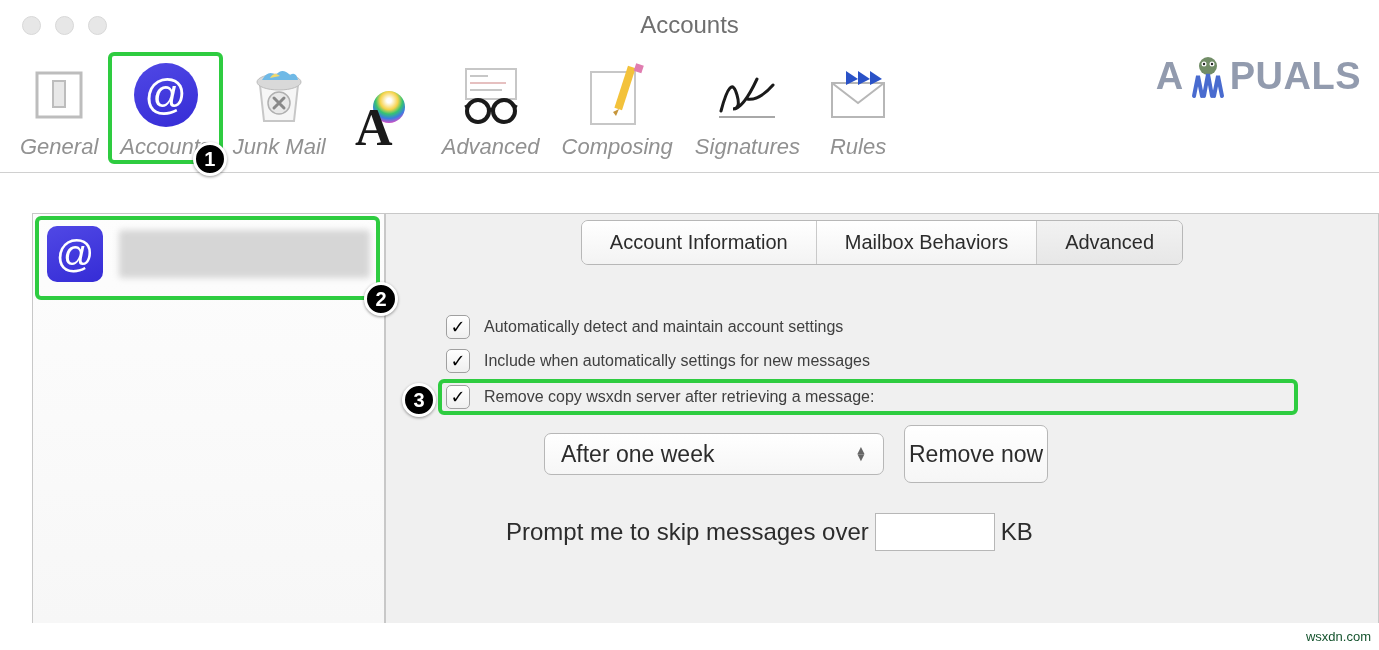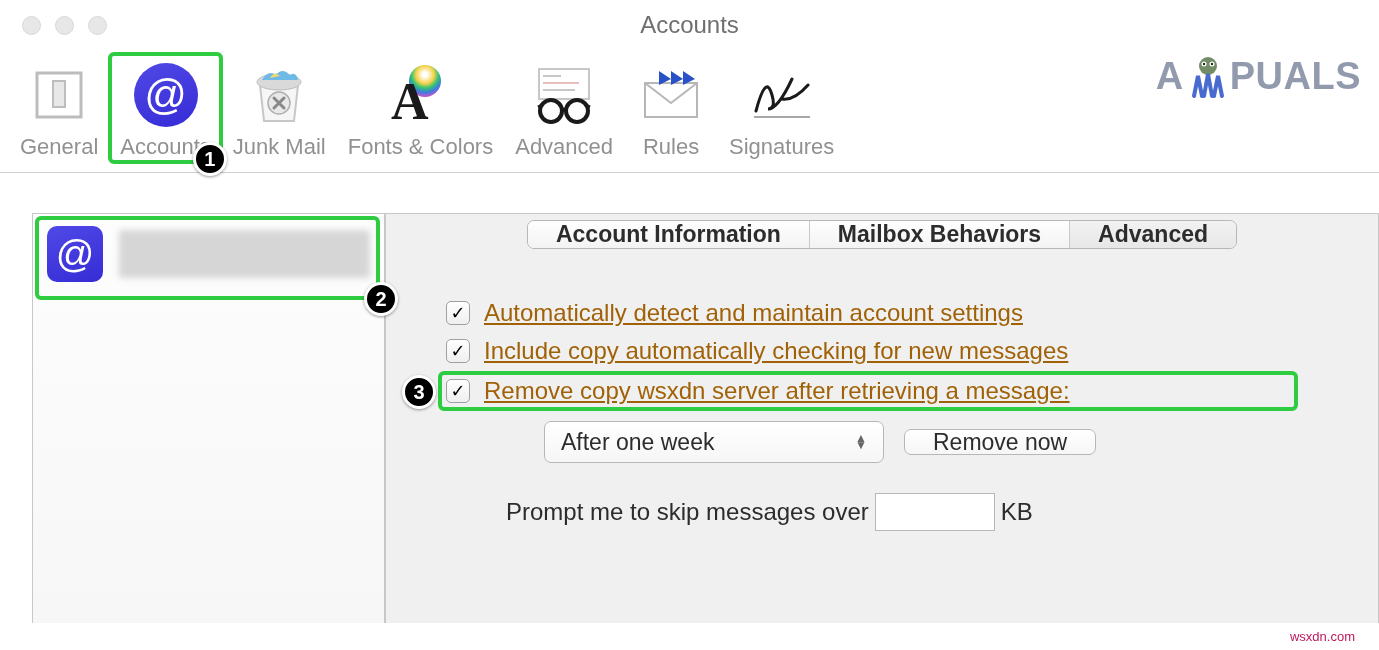--- a/index.html
+++ b/index.html
@@ -62,20 +62,21 @@
       display: flex;
       align-items: center;
       justify-content: center;
       margin-bottom: 4px;
     }
     .toolbar-label {
       font-size: 22px;
       color: #919191;
       font-weight: 400;
       white-space: nowrap;
+      font-style: italic;
     }
     
     
     .highlight-box {
       position: absolute;
       border: 4px solid #2ecc40;
       border-radius: 6px;
       pointer-events: none;
     }
     
@@ -156,27 +157,26 @@
     
     .tabs {
       display: flex;
       margin: 6px auto 0 auto;
       width: fit-content;
       border-radius: 7px;
       overflow: hidden;
       border: 1px solid #b7b7b7;
     }
     .tab {
-      padding: 0 28px;
-      font-size: 23px;
+      padding: 10px 28px;
+      font-size: 20px;
       color: #2c2c2c;
       background: linear-gradient(#ffffff,#f3f3f3);
       border-right: 1px solid #c9c9c9;
       cursor: pointer;
-      font-weight: bold;
     }
     .tab:last-child { border-right: none; }
     .tab.active {
       background: linear-gradient(#f2f2f2,#e7e7e7);
     }
     
     
     .options {
       padding: 50px 20px 0 60px;
     }
@@ -193,23 +193,22 @@
       background: linear-gradient(#fff,#efefef);
       border: 1px solid #a0a0a0;
       border-radius: 5px;
       display: flex;
       align-items: center;
       justify-content: center;
       font-size: 18px;
       cursor: pointer;
     }
     .option-label {
-      font-size: 24px;
-      color: #a16207;
-      text-decoration: underline;
+      font-size: 16px;
+      color: #404040;
     }
     
     
     .controls-row {
       display: flex;
       gap: 20px;
       margin: 14px 0 0 98px;
       align-items: center;
     }
     .mac-select {
@@ -224,25 +223,25 @@
       font-size: 23px;
       color: #2c2c2c;
       position: relative;
       cursor: pointer;
     }
     .select-arrows {
       margin-left: auto;
       display:flex;flex-direction:column;line-height:7px;font-size:12px;color:#666;
     }
     .mac-button {
-      height: 26px;
+      height: 58px;
       background: linear-gradient(#ffffff,#f6f6f6);
       border: 1px solid #b7b7b7;
       border-radius: 7px;
-      padding: 0 28px;
+      padding: 0 4px;
       font-size: 23px;
       color: #2c2c2c;
       cursor: pointer;
       display:flex;align-items:center;
     }
     
     
     .prompt-row {
       display: flex;
       align-items: center;
@@ -272,22 +271,22 @@
       letter-spacing: 0.5px;
       opacity: 0.85;
       display:flex;align-items:center;gap:0;
     }
     .watermark-icon {
       width: 48px; height: 48px;
       margin: 0 -2px 0 0;
     }
     .source-label {
       position:absolute;
-      bottom:6px;right:24px;
-      font-size:13px;color:#be185d;
+      bottom:6px;right:8px;
+      font-size:13px;color:#14532d;
     }
   </style>
 </head>
 <body>
 
 <div class="titlebar">
   <div class="traffic-lights">
     <div class="traffic-light"></div>
     <div class="traffic-light"></div>
     <div class="traffic-light"></div>
@@ -339,64 +338,74 @@
             <stop offset="40%" stop-color="#f6d24a"></stop>
             <stop offset="60%" stop-color="#35c472"></stop>
             <stop offset="80%" stop-color="#3b7de0"></stop>
             <stop offset="100%" stop-color="#d450c6"></stop>
           </radialGradient>
         </defs>
         <circle cx="40" cy="18" r="16" fill="url(#rg)"></circle>
         <text x="6" y="56" font-family="Georgia,serif" font-size="52" font-weight="700" fill="#1a1a1a">A</text>
       </svg>
     </div>
-    <div class="toolbar-label">Fonts &amp; Colors</div>
   </div>
 
   <div class="toolbar-button">
     <div class="toolbar-icon-box">
       <svg width="70" height="64" viewBox="0 0 70 64">
         <rect x="10" y="6" width="50" height="30" fill="#fff" stroke="#c7c7c7" stroke-width="2"></rect>
         <line x1="14" y1="13" x2="32" y2="13" stroke="#c7c7c7" stroke-width="2"></line>
         <line x1="14" y1="20" x2="50" y2="20" stroke="#e6c0c0" stroke-width="2"></line>
         <line x1="14" y1="27" x2="46" y2="27" stroke="#c7c7c7" stroke-width="2"></line>
         <circle cx="22" cy="48" r="11" fill="none" stroke="#1a1a1a" stroke-width="4"></circle>
         <circle cx="48" cy="48" r="11" fill="none" stroke="#1a1a1a" stroke-width="4"></circle>
         <path d="M33 48 Q35 44 37 48" fill="none" stroke="#1a1a1a" stroke-width="3"></path>
         <line x1="9" y1="44" x2="13" y2="42" stroke="#1a1a1a" stroke-width="3"></line>
         <line x1="61" y1="44" x2="57" y2="42" stroke="#1a1a1a" stroke-width="3"></line>
       </svg>
     </div>
     <div class="toolbar-label">Advanced</div>
   </div>
 
+  <div class="toolbar-button">
+    <div class="toolbar-icon-box">
+      <svg width="64" height="66" viewBox="0 0 64 66">
+        <rect x="6" y="10" width="44" height="52" fill="#fff" stroke="#c7c7c7" stroke-width="2"></rect>
+        <rect x="36" y="4" width="8" height="44" fill="#f3c23b" transform="rotate(18 40 26)"></rect>
+        <polygon points="28,50 34,47 31,54" fill="#c6953a"></polygon>
+        <rect x="43" y="-1" width="8" height="8" fill="#e07db0" transform="rotate(18 40 26)"></rect>
+      </svg>
+    </div>
+    <div class="toolbar-label">Composing</div>
+  </div>
+
+  <div class="toolbar-button">
+    <div class="toolbar-icon-box">
+      <svg width="68" height="60" viewBox="0 0 68 60">
+        <path d="M8 46 Q18 8 24 30 Q28 44 20 44 Q30 44 44 14 M34 34 Q46 36 60 20" fill="none" stroke="#1a1a1a" stroke-width="3" stroke-linecap="round"></path>
+        <line x1="6" y1="52" x2="62" y2="52" stroke="#a8a8a8" stroke-width="2"></line>
+      </svg>
+    </div>
+    <div class="toolbar-label">Signatures</div>
+  </div>
 
   <div class="toolbar-button">
     <div class="toolbar-icon-box">
       <svg width="60" height="52" viewBox="0 0 60 52">
         <rect x="4" y="14" width="52" height="34" fill="#fff" stroke="#b7b7b7" stroke-width="2"></rect>
         <path d="M4 14 L30 34 L56 14" fill="none" stroke="#b7b7b7" stroke-width="2"></path>
         <path d="M18 16 L18 2 L30 10 L18 16" fill="#2a52c7"></path>
         <path d="M30 16 L30 2 L42 10 L30 16" fill="#2a52c7"></path>
         <path d="M42 16 L42 2 L54 10 L42 16" fill="#2a52c7"></path>
       </svg>
     </div>
     <div class="toolbar-label">Rules</div>
   </div>
 
-  <div class="toolbar-button">
-    <div class="toolbar-icon-box">
-      <svg width="68" height="60" viewBox="0 0 68 60">
-        <path d="M8 46 Q18 8 24 30 Q28 44 20 44 Q30 44 44 14 M34 34 Q46 36 60 20" fill="none" stroke="#1a1a1a" stroke-width="3" stroke-linecap="round"></path>
-        <line x1="6" y1="52" x2="62" y2="52" stroke="#a8a8a8" stroke-width="2"></line>
-      </svg>
-    </div>
-    <div class="toolbar-label">Signatures</div>
-  </div>
-
 </div>
 
 <div class="content">
 
   <div class="sidebar">
     <div class="account-row">
       <div class="highlight-box" style="top:2px;left:2px;right:4px;bottom:-6px;"></div>
       <div class="account-icon">@</div>
       <div class="account-text"></div>
       <div class="annotation-badge" style="bottom:-22px;right:-14px;">2</div>
@@ -413,21 +422,21 @@
 
     <div class="options">
 
       <div class="option-row">
         <div class="checkbox">✓</div>
         <div class="option-label">Automatically detect and maintain account settings</div>
       </div>
 
       <div class="option-row">
         <div class="checkbox">✓</div>
-        <div class="option-label">Include copy automatically checking for new messages</div>
+        <div class="option-label">Include when automatically settings for new messages</div>
       </div>
 
       <div class="option-row" style="padding:2px 6px 2px 0;">
         <div class="annotation-badge" style="left:-44px;top:0;">3</div>
         <div class="highlight-box" style="top:-4px;left:-8px;right:60px;bottom:-4px;"></div>
         <div class="checkbox">✓</div>
         <div class="option-label">Remove copy wsxdn server after retrieving a message:</div>
       </div>
 
       <div class="controls-row">

